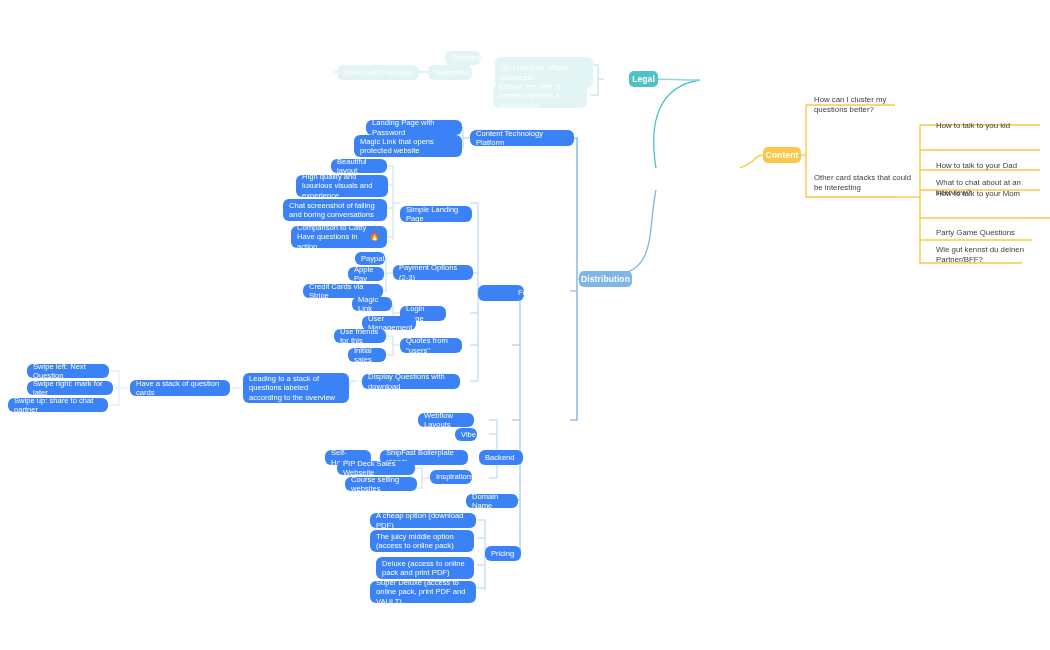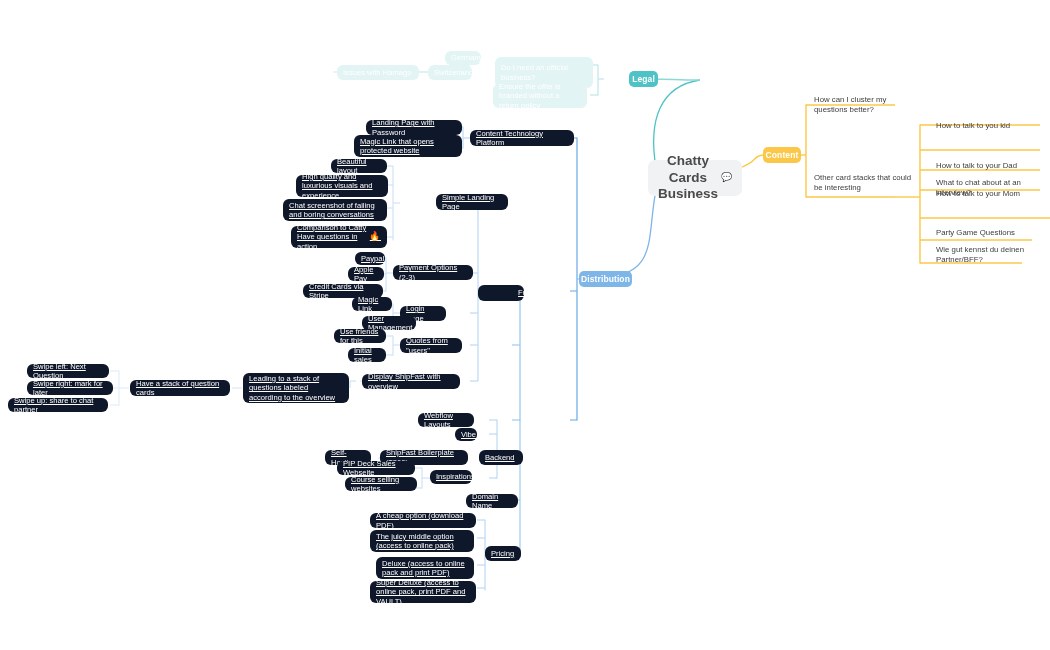--- a/index.html
+++ b/index.html
@@ -14,21 +14,21 @@
         justify-content:center;text-align:center;border-radius:7px;padding:6px 10px;}
   
   .chip{color:#ffffff;font-size:8.5px;font-weight:bold;padding:3px 7px;border-radius:5px;
         justify-content:center;text-align:center;letter-spacing:.1px;}
   .chip-legal{background:#4ec3c6;}
   .chip-dist{background:#7eb6e8;}
   .chip-content{background:#fbc748;}
   
   .n-teal{background:#e2f4f4;color:#ffffff;font-size:7.6px;padding:4px 6px;}
   
-  .n-blue{background:#0f172a;color:#ffffff;font-size:7.6px;padding:4px 6px;text-decoration:underline;}
+  .n-blue{background:#3b82f6;color:#ffffff;font-size:7.6px;padding:4px 6px;}
   
   .n-yel{background:transparent;color:#3d3d3d;font-size:7.8px;padding:2px 4px;align-items:flex-start;}
   .fire{font-size:9px;margin-left:3px;}
 </style>
 </head>
 <body>
 
 <div id="canvas">
 
   <svg class="links">
@@ -151,24 +151,20 @@
       <path d="M920 125 L 1040 125" stroke="#fbc748" stroke-width="1.4"></path>
       <path d="M920 150 L 1040 150" stroke="#fbc748" stroke-width="1.4"></path>
       <path d="M920 170 L 1040 170" stroke="#fbc748" stroke-width="1.4"></path>
       <path d="M920 190 L 1040 190" stroke="#fbc748" stroke-width="1.4"></path>
       <path d="M920 218 L 1050 218" stroke="#fbc748" stroke-width="1.4"></path>
       <path d="M920 240 L 1032 240" stroke="#fbc748" stroke-width="1.4"></path>
       <path d="M920 263 L 1022 263" stroke="#fbc748" stroke-width="1.4"></path>
     </g>
   </svg>
 
-  <div class="node root" style="left:648px;top:160px;width:94px;height:36px;">
-    <span>Chatty Cards Business</span>
-      <span class="fire">💬</span>
-  </div>
 
   <div class="node chip chip-legal" style="left:601px;top:71px;width:29px;height:16px;margin-left:28px;">
     <span>Legal</span>
   </div>
   <div class="node chip chip-dist" style="left:579px;top:271px;width:53px;height:16px;">
     <span>Distribution</span>
   </div>
   <div class="node chip chip-content" style="left:763px;top:147px;width:38px;height:16px;">
     <span>Content</span>
   </div>
@@ -192,21 +188,21 @@
   <div class="node n-blue" style="left:470px;top:130px;width:104px;height:16px;">
     <span>Content Technology Platform</span>
   </div>
   <div class="node n-blue" style="left:366px;top:120px;width:96px;height:15px;">
     <span>Landing Page with Password</span>
   </div>
   <div class="node n-blue" style="left:354px;top:135px;width:108px;height:22px;">
     <span>Magic Link that opens protected website</span>
   </div>
 
-  <div class="node n-blue" style="left:400px;top:194px;width:72px;height:16px;margin-left:36px;">
+  <div class="node n-blue" style="left:400px;top:206px;width:72px;height:16px;">
     <span>Simple Landing Page</span>
   </div>
   <div class="node n-blue" style="left:331px;top:159px;width:56px;height:14px;">
     <span>Beautiful layout</span>
   </div>
   <div class="node n-blue" style="left:296px;top:175px;width:92px;height:22px;">
     <span>High quality and luxurious visuals and experience</span>
   </div>
   <div class="node n-blue" style="left:283px;top:199px;width:104px;height:22px;">
     <span>Chat screenshot of failing and boring conversations</span>
@@ -246,21 +242,21 @@
     <span>Quotes from "users"</span>
   </div>
   <div class="node n-blue" style="left:334px;top:329px;width:52px;height:14px;">
     <span>Use friends for this</span>
   </div>
   <div class="node n-blue" style="left:348px;top:348px;width:38px;height:14px;">
     <span>Initial sales</span>
   </div>
 
   <div class="node n-blue" style="left:362px;top:374px;width:98px;height:15px;">
-    <span>Display ShipFast with overview</span>
+    <span>Display Questions with download</span>
   </div>
   <div class="node n-blue" style="left:243px;top:373px;width:106px;height:30px;">
     <span>Leading to a stack of questions labeled according to the overview</span>
   </div>
   <div class="node n-blue" style="left:130px;top:380px;width:100px;height:16px;">
     <span>Have a stack of question cards</span>
   </div>
   <div class="node n-blue" style="left:27px;top:364px;width:82px;height:14px;">
     <span>Swipe left: Next Question</span>
   </div>

